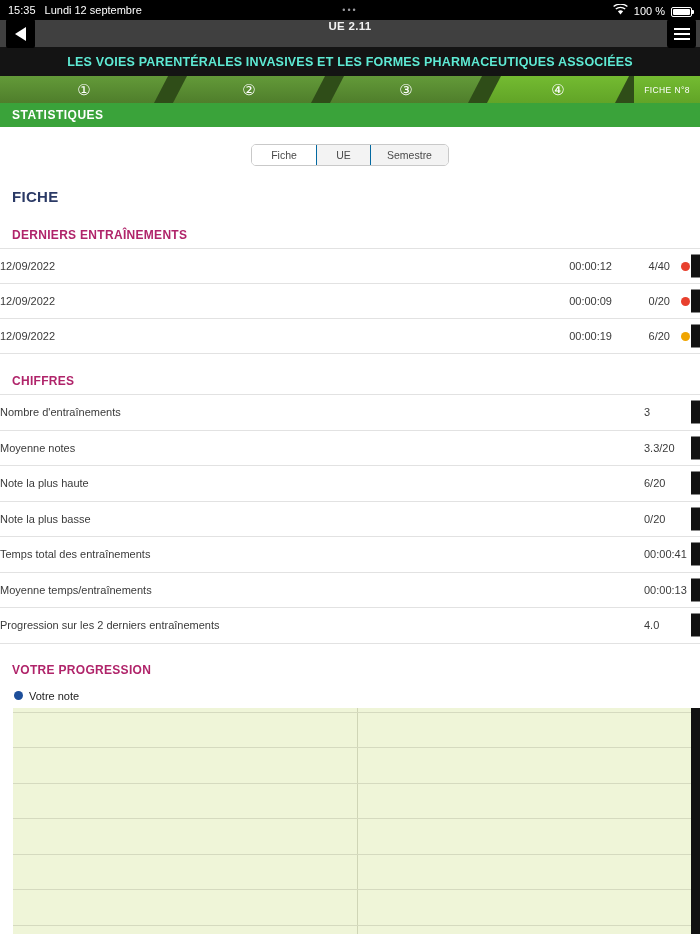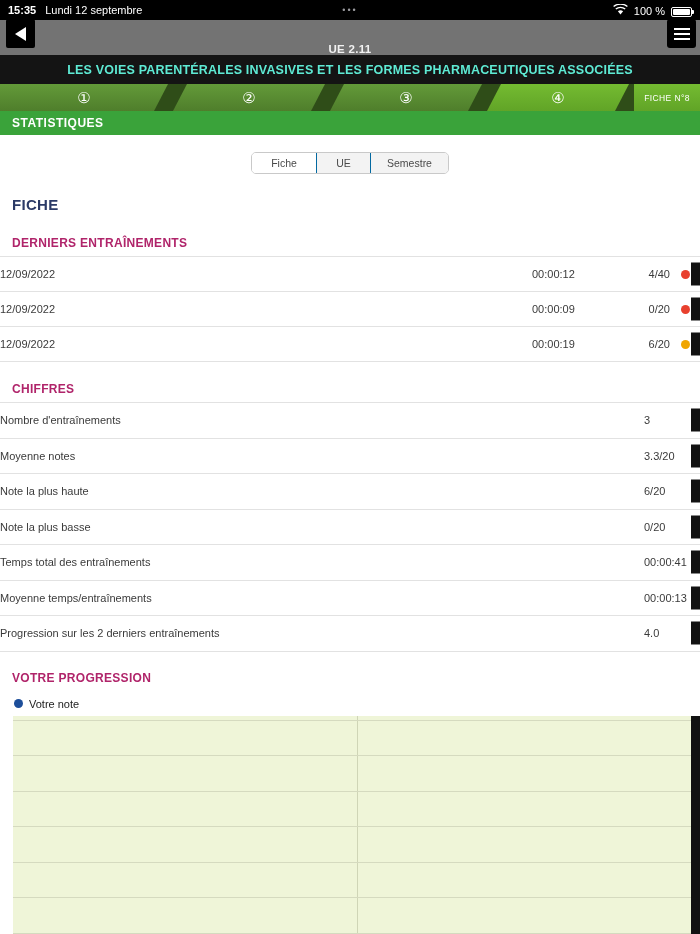--- a/index.html
+++ b/index.html
@@ -4,30 +4,30 @@
 <style>
   * { margin:0; padding:0; box-sizing:border-box; }
   html,body { width:700px; height:934px; overflow:hidden; background:#fff;
     font-family:"Liberation Sans", sans-serif; }
   .screen { position:relative; width:700px; height:934px; background:#fff; }
 
   
   .status-bar { height:20px; background:#000; color:#fff; display:flex;
     align-items:center; justify-content:space-between; padding:0 8px; font-size:11px; }
   .sb-left { display:flex; gap:9px; align-items:center; }
-  .sb-time { font-weight:bold; }
+  .sb-time { font-weight:normal; }
   .sb-center { color:#9a9a9e; font-size:9px; letter-spacing:2px; position:absolute; left:50%; transform:translateX(-50%); }
   .sb-right { display:flex; gap:6px; align-items:flex-end; }
   .battery { position:relative; width:21px; height:10px; border:1px solid #fff; border-radius:2px; padding:1px; }
   .battery .fill { display:block; height:100%; width:100%; background:#fff; border-radius:1px; }
   .battery .tip { position:absolute; right:-3px; top:2.5px; width:2px; height:4px; background:#fff; border-radius:0 1px 1px 0; }
 
   
-  .nav-bar { position:relative; height:35px; background:#737373; display:flex;
-    align-items:flex-end; justify-content:center; }
+  .nav-bar { position:relative; height:27px; background:#404040; display:flex;
+    align-items:flex-start; justify-content:center; }
   .nav-title { color:#f2f2f2; font-size:11.5px; font-weight:bold; letter-spacing:.3px; }
   .back-btn { position:absolute; left:6px; top:-1px; width:29px; height:29px; background:#000;
     border:none; border-radius:2px; display:flex; align-items:center; justify-content:center; cursor:pointer; }
   .back-arrow { width:0; height:0; border-top:7px solid transparent; border-bottom:7px solid transparent;
     border-right:11px solid #fff; }
   .menu-btn { position:absolute; right:4px; top:-1px; width:29px; height:29px; background:#000;
     border:none; border-radius:3px; display:flex; flex-direction:column; align-items:center;
     justify-content:center; gap:3px; cursor:pointer; }
   .menu-btn i { display:block; width:16px; height:2px; background:#fff; }
 
@@ -62,21 +62,21 @@
 
   .section-h { margin:23px 0 0 12px; font-size:12px; font-weight:bold; color:#b0246a; letter-spacing:.3px; }
   .section-h.mt20 { margin-top:20px; }
   .section-h.mt19 { margin-top:19px; }
 
   .table { margin-top:6px; border-top:1px solid #e2e2e2; }
   .t-row { position:relative; height:35px; display:flex; align-items:center;
     border-bottom:1px solid #e2e2e2; font-size:11px; color:#3a3a3a; }
   .t-row.ch { height:35.5px; }
   .cell.date { flex:1; }
-  .cell.dur { width:80px; }
+  .cell.dur { width:80px; text-align:right; }
   .cell.score { width:58px; text-align:right; }
   .dot-wrap { width:30px; display:flex; justify-content:center; }
   .dot { width:9px; height:9px; border-radius:50%; background:#e8402e; }
   .cell.label { flex:1; padding-right:8px; }
   .cell.value { width:56px; text-align:left; }
   .edge-bar { position:absolute; right:0; top:50%; transform:translateY(-50%);
     width:9px; height:23px; background:#121212; }
 
   .legend { margin:13px 0 0 14px; display:flex; align-items:center; gap:6px; font-size:11px; color:#222; }
   .legend-dot { width:9px; height:9px; border-radius:50%; background:#1d4e9a; }

